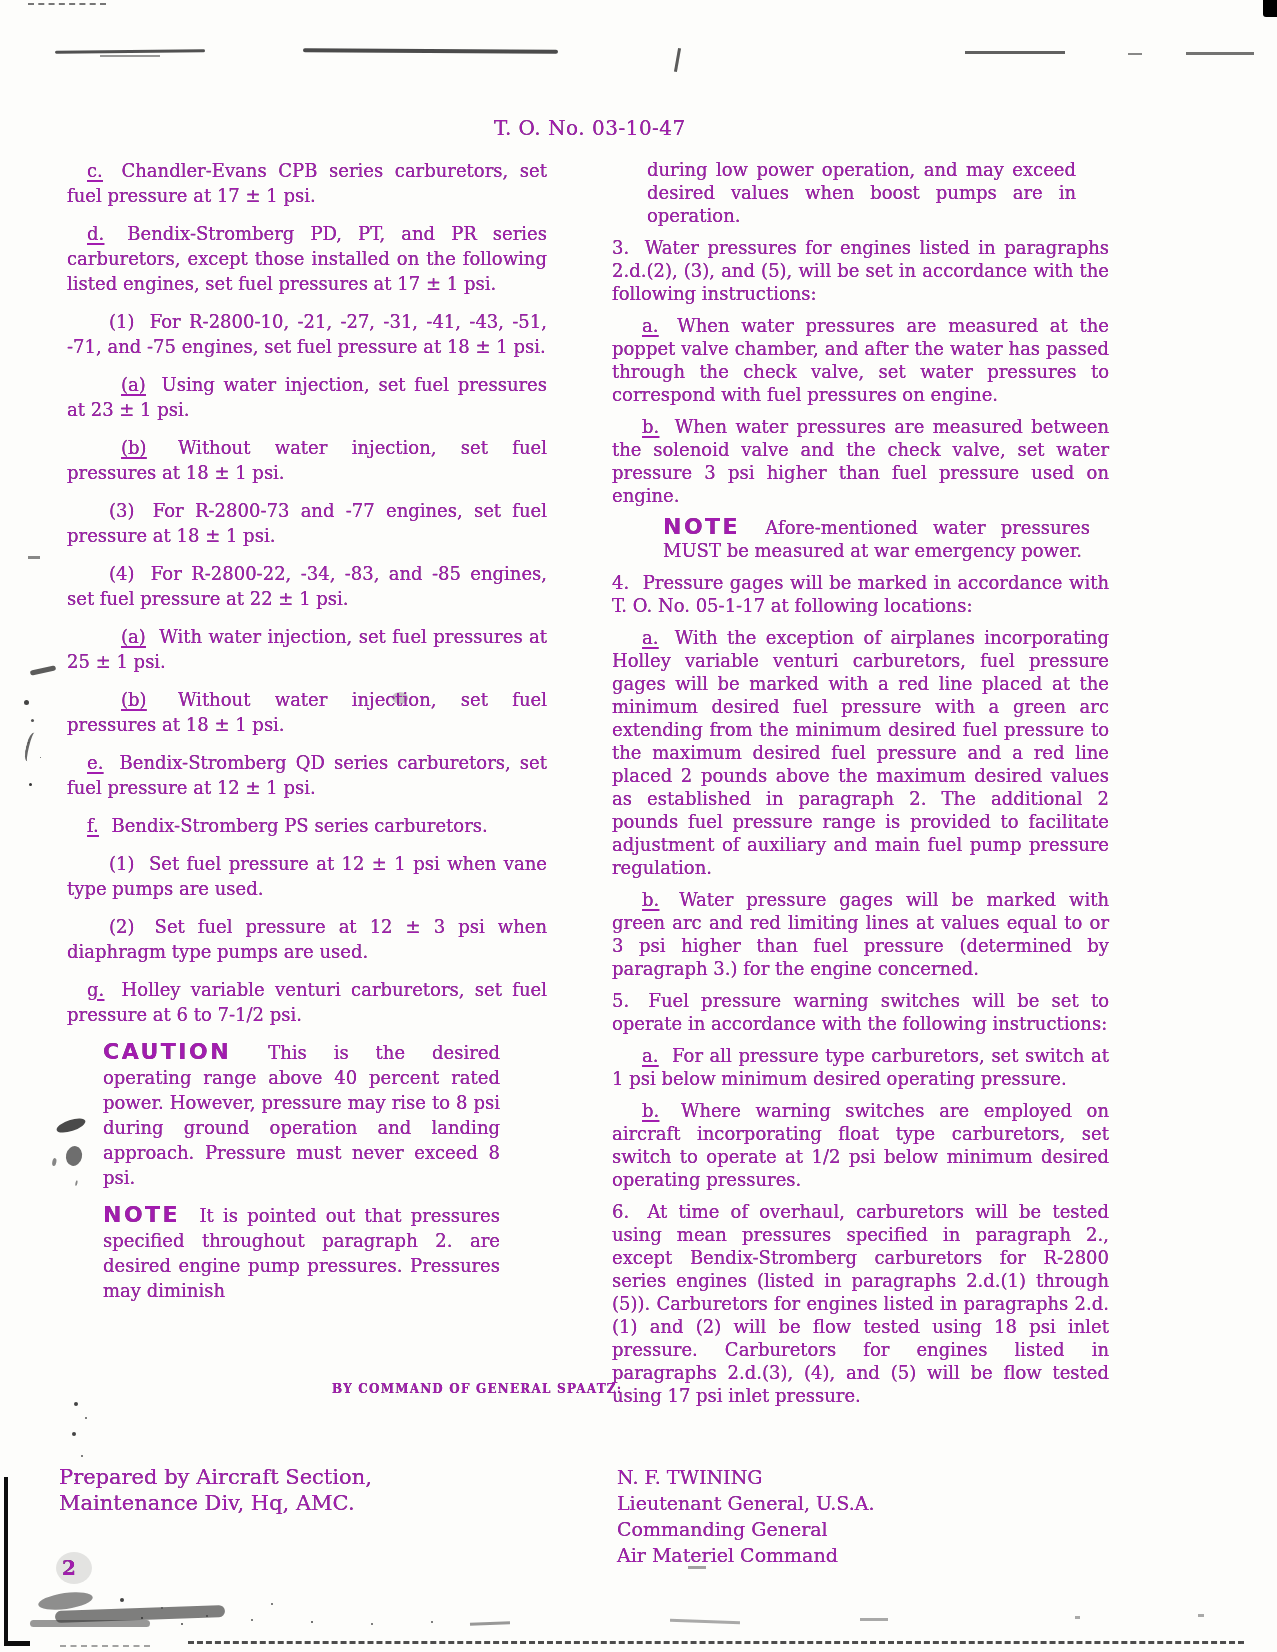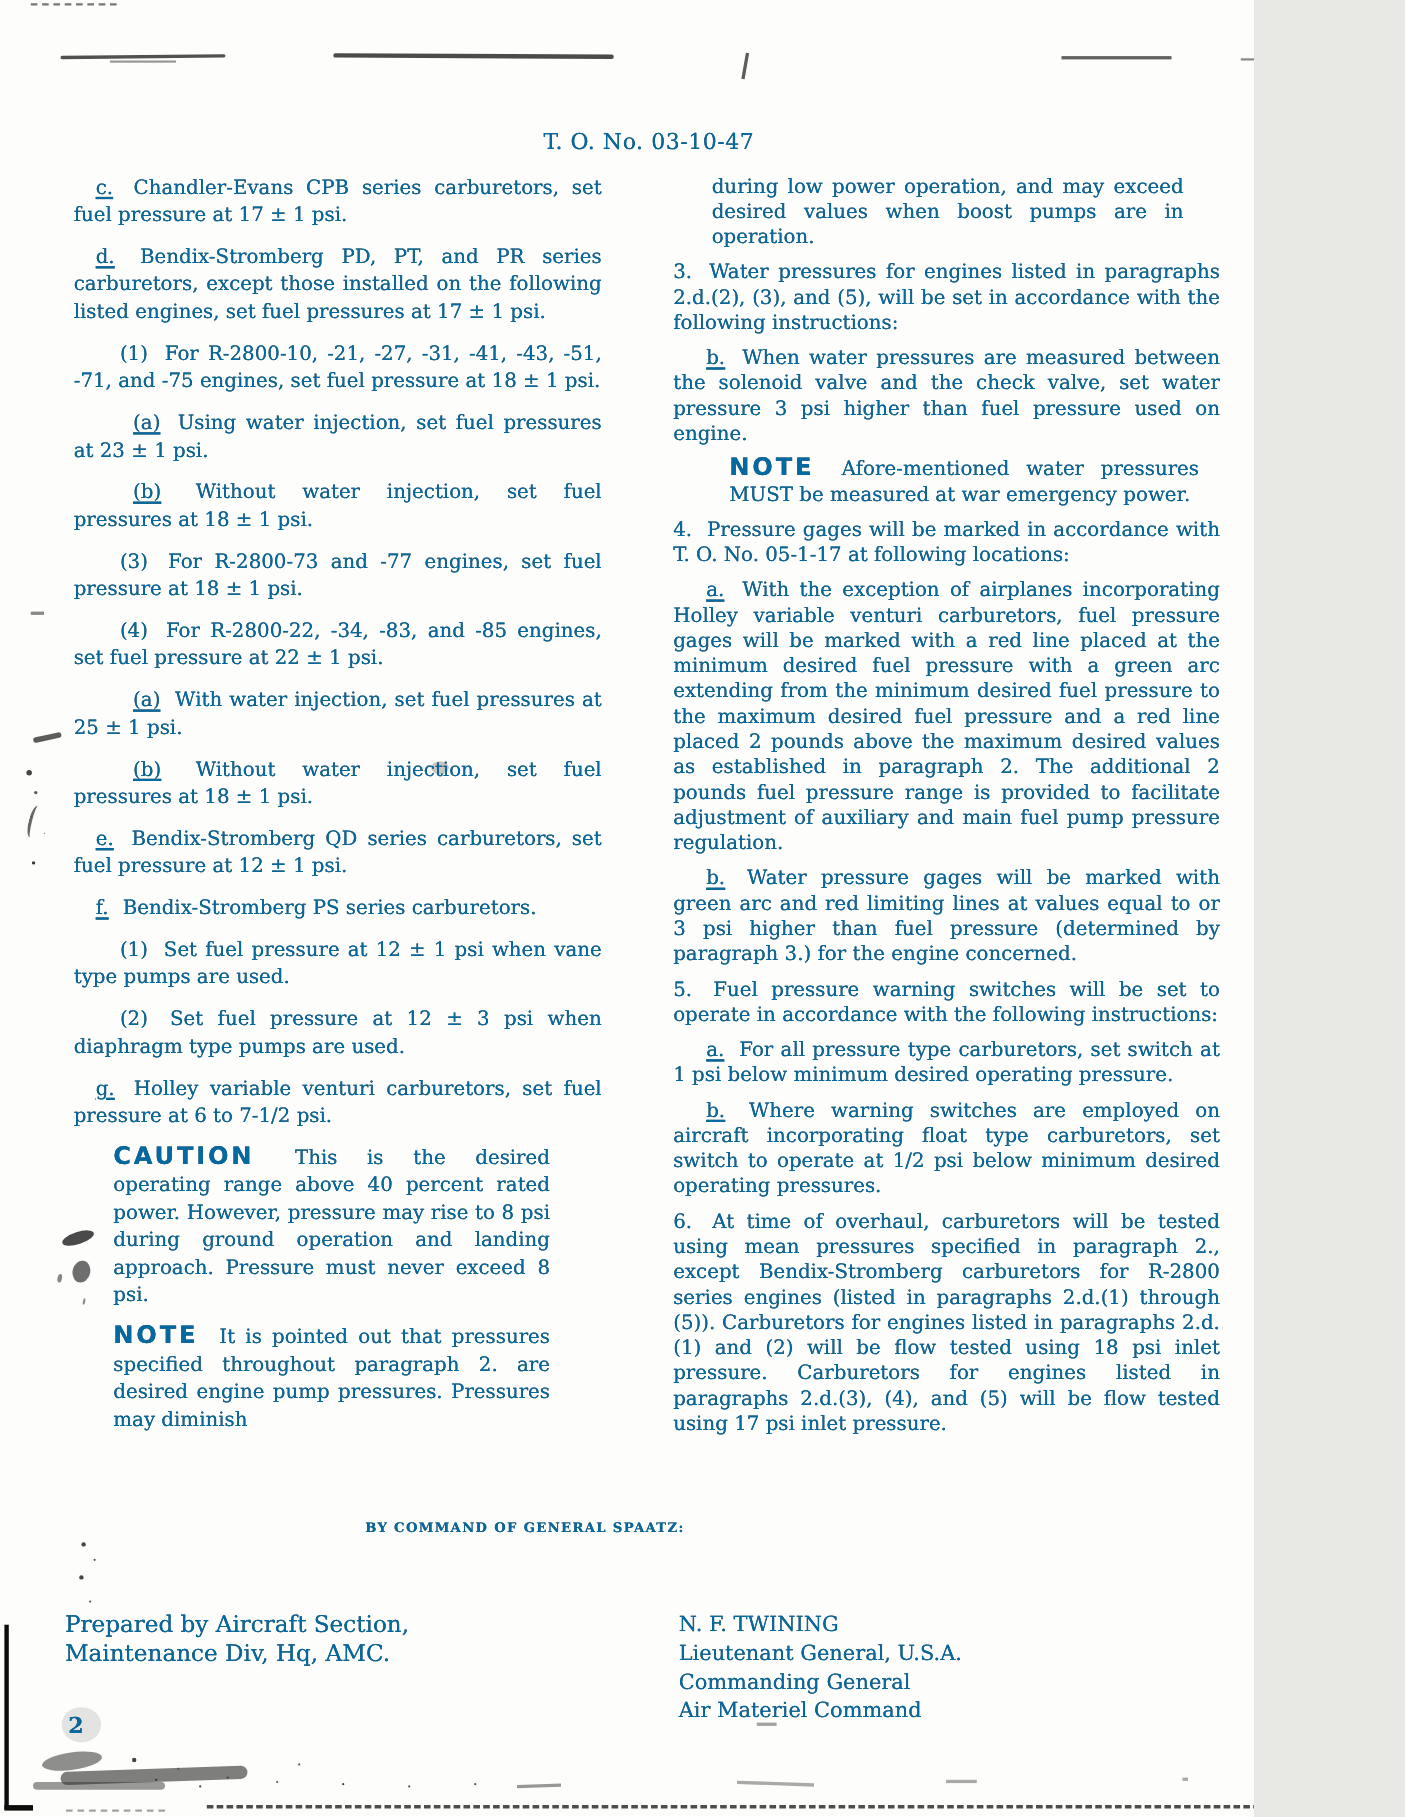--- a/index.html
+++ b/index.html
@@ -1,23 +1,22 @@
 <!DOCTYPE html>
 <html><head>
 <meta charset="utf-8">
 <style>
   html,body{margin:0;padding:0;background:#e8e8e4;}
   .page{
     position:relative;
-    width:1128px;height:1652px;
+    width:1277px;height:1652px;
     background:#fdfdfb;
     overflow:hidden;
     font-family:"DejaVu Serif","Liberation Serif",serif;
-    color:#0369a1;
-    padding-left:12px;
+    color:#a21caf;
   }
   .txt{ text-shadow:0 0 .5px rgba(10,10,10,.75); }
   .doc-title{
     position:absolute;left:494px;top:116px;
     font-size:20px;letter-spacing:.5px;white-space:nowrap;
   }
   .col{position:absolute;top:158px;font-size:18px;}
   .col-left{left:67px;width:480px;}
   .col-right{left:612px;width:497px;}
   .para{
@@ -153,20 +152,21 @@
     <p class="para i2"><span class="lbl">(1)</span> <span>Set fuel pressure at 12 ± 1 psi when vane type pumps are used.</span></p>
     <p class="para i2"><span class="lbl">(2)</span> <span>Set fuel pressure at 12 ± 3 psi when diaphragm type pumps are used.</span></p>
     <p class="para i1"><span class="lbl u">g.</span> <span>Holley variable venturi carburetors, set fuel pressure at 6 to 7-1/2 psi.</span></p>
     <p class="para blockpara"><span class="bighead">CAUTION</span> <span>This is the desired operating range above 40 percent rated power. However, pressure may rise to 8 psi during ground operation and landing approach. Pressure must never exceed 8 psi.</span></p>
     <p class="para blockpara"><span class="bighead">NOTE</span> <span>It is pointed out that pressures specified throughout paragraph 2. are desired engine pump pressures. Pressures may diminish</span></p>
   </div>
 
   <div class="col col-right txt">
     <p class="para rcont"><span>during low power operation, and may exceed desired values when boost pumps are in operation.</span></p>
     <p class="para rn"><span class="lbl">3.</span> <span>Water pressures for engines listed in paragraphs 2.d.(2), (3), and (5), will be set in accordance with the following instructions:</span></p>
+    <p class="para ri"><span class="lbl u">a.</span> <span>When water pressures are measured at the poppet valve chamber, and after the water has passed through the check valve, set water pressures to correspond with fuel pressures on engine.</span></p>
     <p class="para ri"><span class="lbl u">b.</span> <span>When water pressures are measured between the solenoid valve and the check valve, set water pressure 3 psi higher than fuel pressure used on engine.</span></p>
     <p class="para rnote"><span class="bighead">NOTE</span> <span>Afore-mentioned water pressures MUST be measured at war emergency power.</span></p>
     <p class="para rn"><span class="lbl">4.</span> <span>Pressure gages will be marked in accordance with T. O. No. 05-1-17 at following locations:</span></p>
     <p class="para ri"><span class="lbl u">a.</span> <span>With the exception of airplanes incorporating Holley variable venturi carburetors, fuel pressure gages will be marked with a red line placed at the minimum desired fuel pressure with a green arc extending from the minimum desired fuel pressure to the maximum desired fuel pressure and a red line placed 2 pounds above the maximum desired values as established in paragraph 2. The additional 2 pounds fuel pressure range is provided to facilitate adjustment of auxiliary and main fuel pump pressure regulation.</span></p>
     <p class="para ri"><span class="lbl u">b.</span> <span>Water pressure gages will be marked with green arc and red limiting lines at values equal to or 3 psi higher than fuel pressure (determined by paragraph 3.) for the engine concerned.</span></p>
     <p class="para rn"><span class="lbl">5.</span> <span>Fuel pressure warning switches will be set to operate in accordance with the following instructions:</span></p>
     <p class="para ri"><span class="lbl u">a.</span> <span>For all pressure type carburetors, set switch at 1 psi below minimum desired operating pressure.</span></p>
     <p class="para ri"><span class="lbl u">b.</span> <span>Where warning switches are employed on aircraft incorporating float type carburetors, set switch to operate at 1/2 psi below minimum desired operating pressures.</span></p>
     <p class="para rn"><span class="lbl">6.</span> <span>At time of overhaul, carburetors will be tested using mean pressures specified in paragraph 2., except Bendix-Stromberg carburetors for R-2800 series engines (listed in paragraphs 2.d.(1) through (5)). Carburetors for engines listed in paragraphs 2.d.(1) and (2) will be flow tested using 18 psi inlet pressure. Carburetors for engines listed in paragraphs 2.d.(3), (4), and (5) will be flow tested using 17 psi inlet pressure.</span></p>
   </div>

